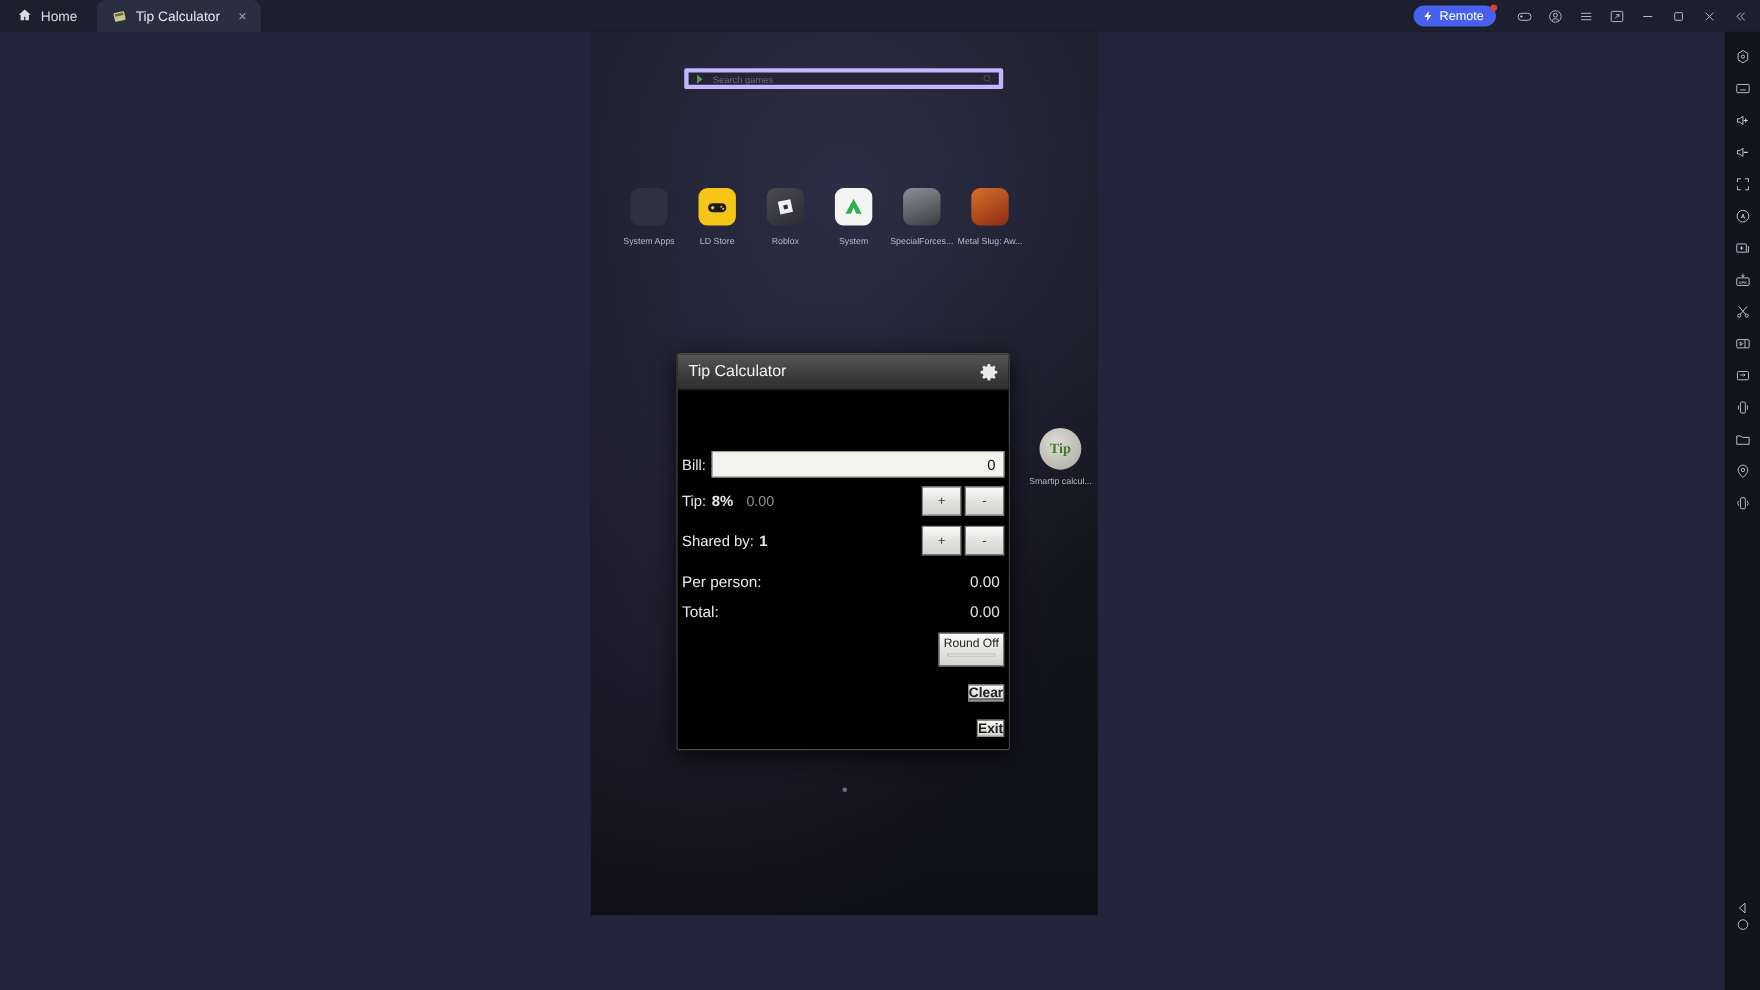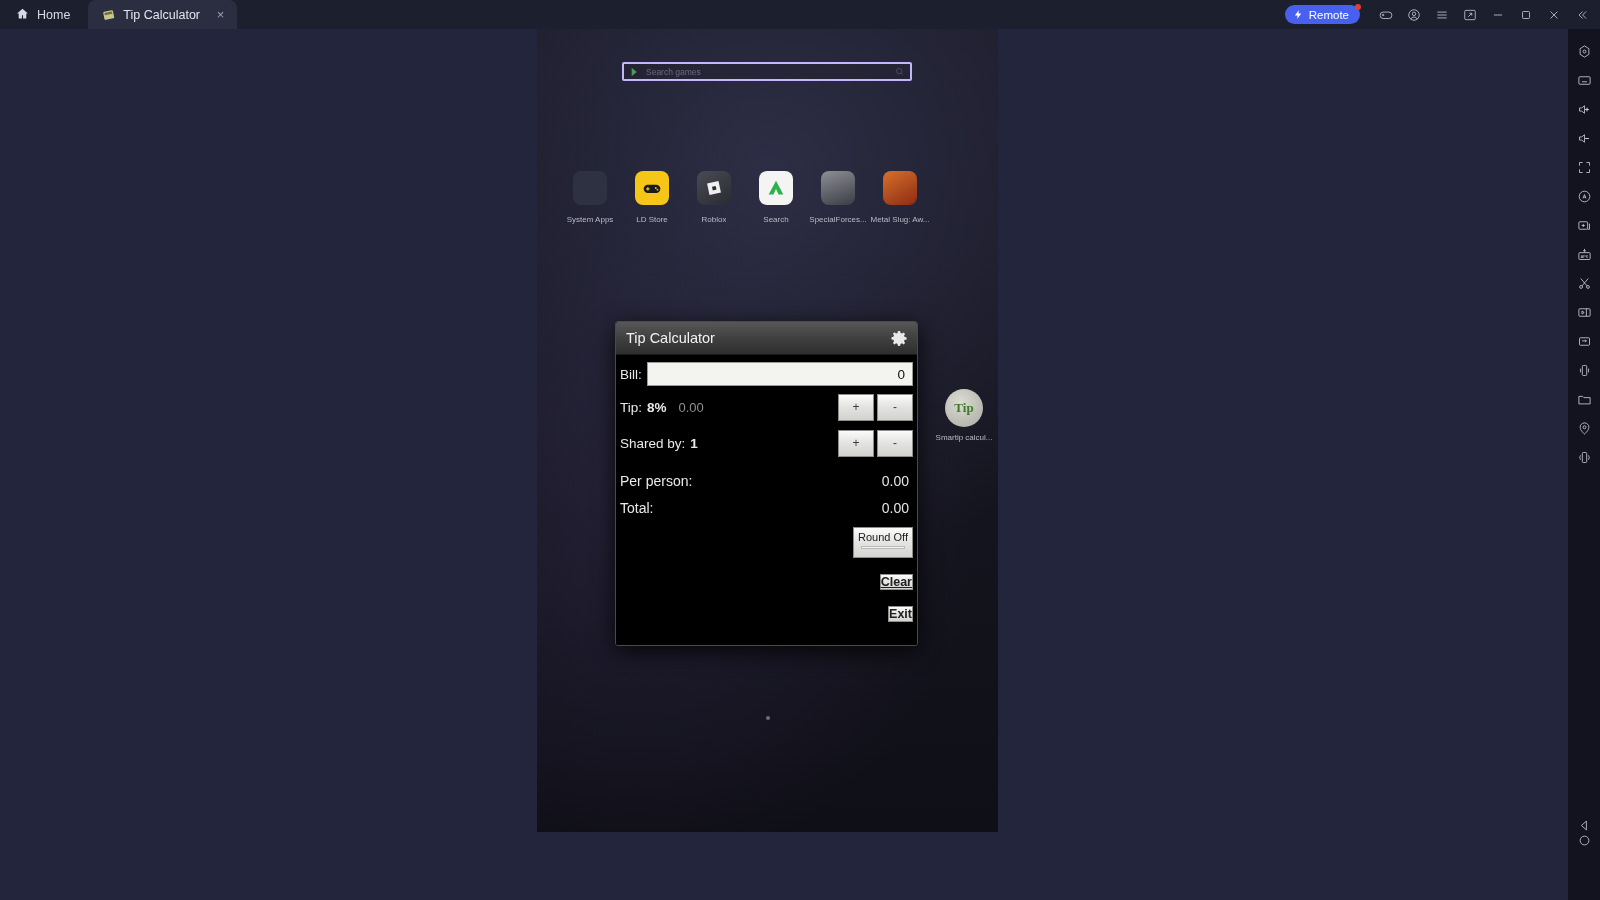--- a/index.html
+++ b/index.html
@@ -100,21 +100,21 @@
     position: absolute; top: 0; left: 0; right: 0; height: 22px;
     display: flex; align-items: center;
     padding: 0 12px; color: #e8e8ef; font-size: 11px;
   }
   .sb-time { font-weight: bold; letter-spacing: .2px; }
   .sb-status-icons { margin-left: auto; display: flex; align-items: center; gap: 5px; }
   .sb-status-icons svg { height: 10px; fill: #e9e9f0; }
 
   .searchbar {
     position: absolute; top: 33px; left: 85px; width: 290px; height: 19px;
-    border: 2px solid #c4b5fd; border-radius: 2px;
+    border: 4px solid #c4b5fd; border-radius: 2px;
     background: rgba(35,35,50,0.55);
     display: flex; align-items: center; padding: 0 6px; gap: 6px;
   }
   .searchbar .play { width: 10px; height: 10px; }
   .searchbar .ph { color: #6a6a80; font-size: 8.5px; }
   .searchbar .mag { margin-left: auto; width: 9px; height: 9px; stroke: #6a6a80; fill: none; stroke-width: 1.4; }
 
   .app-row {
     position: absolute; top: 142px; left: 22px; right: 6px;
     display: flex; gap: 0px;
@@ -178,21 +178,21 @@
     overflow: hidden;
   }
   .dlg-title {
     height: 33px; display: flex; align-items: center;
     padding: 0 8px 0 10px;
     background: linear-gradient(180deg,#575757 0%,#3f3f3f 52%,#2e2e2e 100%);
     border-bottom: 1px solid #1a1a1a;
   }
   .dlg-title .t { color: #f2f2f2; font-size: 14.5px; }
   .dlg-title .gear { margin-left: auto; width: 21px; height: 21px; }
-  .dlg-body { padding: 4px 0 16px 0; background: #000; }
+  .dlg-body { padding: 4px 0 4px 0; background: #000; margin-top: 48px; }
 
   .row { display: flex; align-items: center; padding: 0 4px; }
   .row-bill { height: 30px; gap: 5px; }
   .lbl { color: #e9e9e9; font-size: 13.5px; }
   .bill-input {
     flex: 1; height: 24px; background: #f3f3f0;
     border: 1px solid #9a9a96;
     color: #111; font-size: 13.5px; text-align: right;
     display: flex; align-items: center; justify-content: flex-end;
     padding-right: 7px;
@@ -368,21 +368,21 @@
         </div>
         <div class="app-label">Roblox</div>
       </div>
 
       <div class="app">
         <div class="app-icon ic-apkpure">
           <svg viewBox="0 0 24 24" width="22" height="22">
               <path d="M12 4 4 19h5.2L12 13l2.8 6H20z" fill="#2bb24c"></path>
             </svg>
         </div>
-        <div class="app-label">Search</div>
+        <div class="app-label">System</div>
       </div>
 
       <div class="app">
         <div class="app-icon ic-sf"></div>
         <div class="app-label">SpecialForces...</div>
       </div>
 
       <div class="app">
         <div class="app-icon ic-slug"></div>
         <div class="app-label">Metal Slug: Aw...</div>

